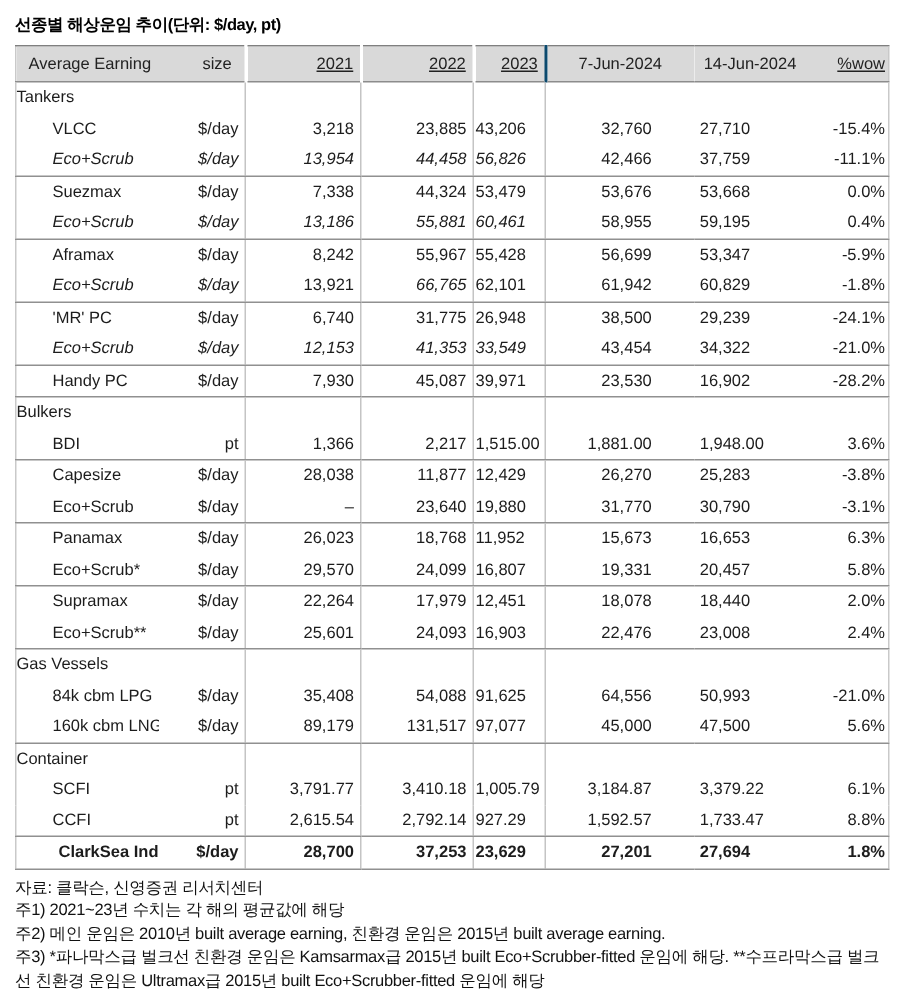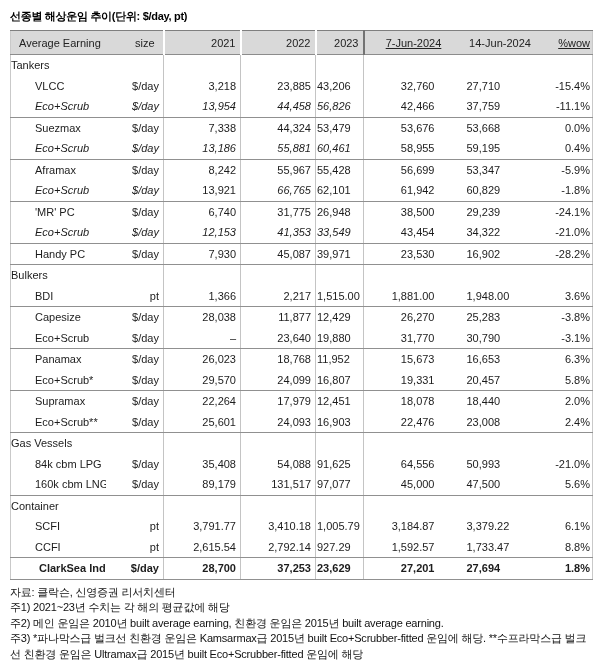--- a/index.html
+++ b/index.html
@@ -24,22 +24,22 @@
   col.w-y3{width:48px;}    col.w-j7{width:99px;}
   col.w-j14{width:75px;}   col.w-wow{width:55px;}
 
   thead th{
     background:#d9d9d9;height:23px;font-weight:normal;color:#222;
     border-top:1px solid #7f7f7f;border-bottom:1px solid #8c8c8c;
     padding:0 4px;white-space:nowrap;overflow:hidden;
   }
   thead th.c0{text-align:left;padding-left:8px;}
   thead th.c1{text-align:right;padding-right:8px;}
-  thead th.c2,thead th.c3,thead th.c4{text-align:right;border-left:2px solid #ffffff;}
-  thead th.c5{text-align:center;border-left:2px solid #737373;text-decoration:underline;}
+  thead th.c2,thead th.c3,thead th.c4{text-align:right;border-left:2px solid #ffffff;text-decoration:underline;}
+  thead th.c5{text-align:center;border-left:2px solid #0c4a6e;}
   thead th.c6{text-align:center;}
   thead th.c7{text-align:right;padding-right:2px;text-decoration:underline;}
 
   tbody td{
     height:20.5px;padding:0 4px;white-space:nowrap;overflow:hidden;
     vertical-align:middle;color:#1c1c1c;
   }
   tbody td.c2,tbody td.c3,tbody td.c4,tbody td.c5{border-left:1px solid #c4c4c4;}
   tbody td.c2,tbody td.c3{text-align:right;}
   tbody td.c4{text-align:right;padding-right:19px;padding-left:1px;}

